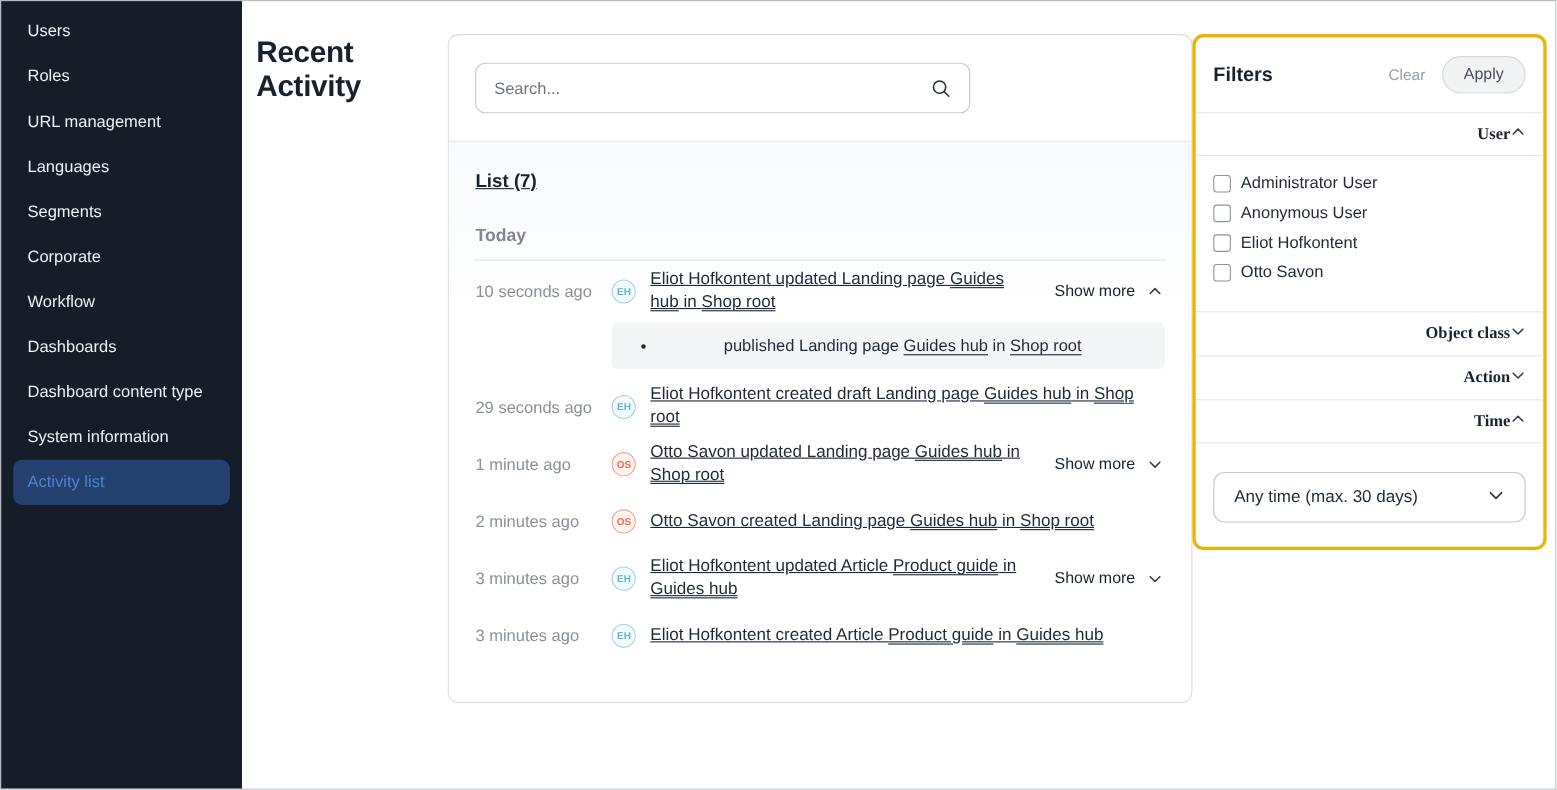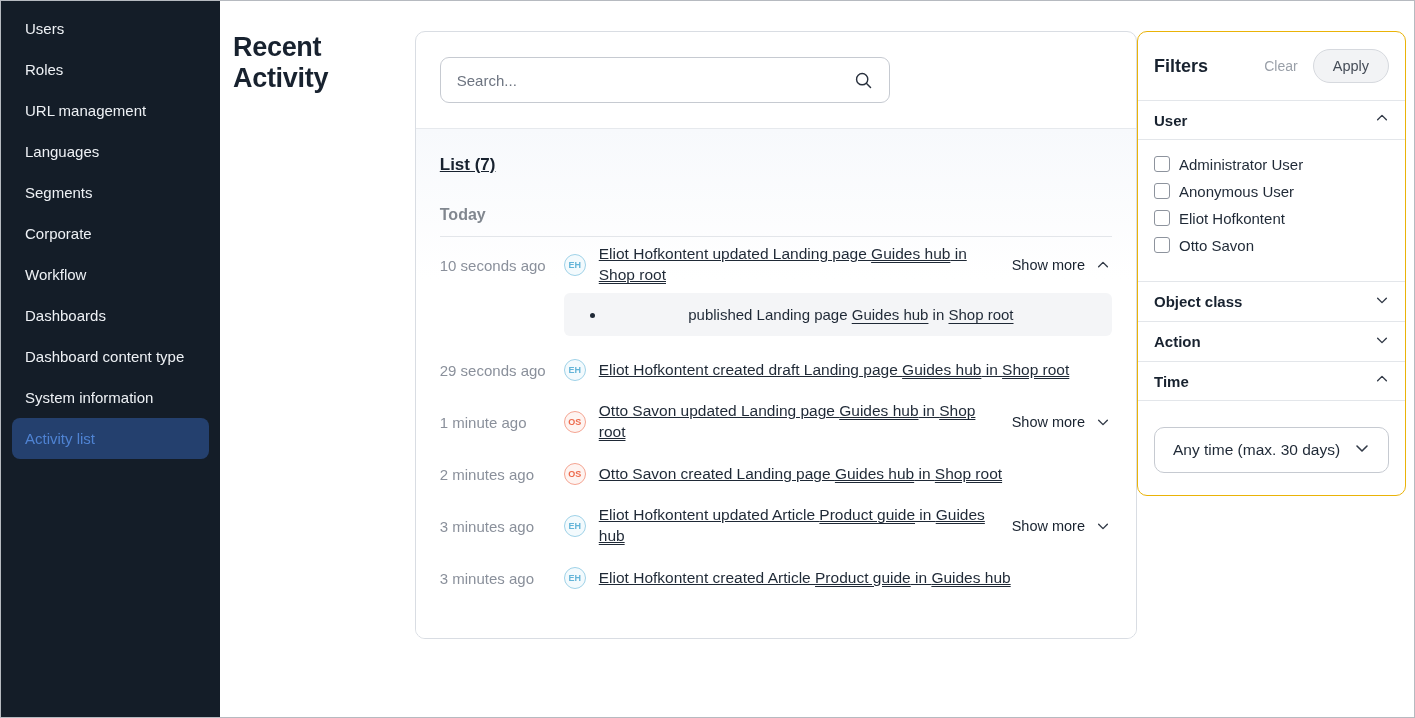--- a/index.html
+++ b/index.html
@@ -95,45 +95,45 @@
     margin: 2px 0 8px 124px;
     background: #f4f5f7; border-radius: 6px;
     padding: 13px 16px;
   }
   .detail-box ul { list-style: disc; padding-left: 26px; }
   .detail-box li { font-size: 15px; color: #1f2936; text-align: center; }
   .detail-box a { color: #1f2936; text-decoration: underline; text-underline-offset: 3px; cursor: pointer; }
 
   
   .filters-panel {
-    width: 269px; flex-shrink: 0;
-    border: 1px solid #eab308; border-radius: 10px;
+    width: 322px; flex-shrink: 0;
+    border: 3px solid #eab308; border-radius: 10px;
     background: #fff;
   }
   .filters-header { display: flex; align-items: center; padding: 17px 16px; }
   .filters-title { flex: 1; font-size: 18px; font-weight: 700; color: #18222f; }
   .clear-btn {
     background: none; border: none; cursor: pointer;
     color: #9aa0a9; font-size: 14px; margin-right: 15px;
     font-family: "Liberation Sans", sans-serif;
   }
   .apply-btn {
     background: #f2f3f5; border: 1px solid #d6d9de; border-radius: 17px;
     padding: 8px 19px; font-size: 14.5px; color: #454c57; cursor: pointer;
     font-family: "Liberation Sans", sans-serif;
   }
   .f-section { border-top: 1px solid #e3e6ea; }
   .f-header {
-    display: flex; align-items: center; justify-content: space-between;
-    padding: 0 16px; height: 39px; cursor: pointer;
+    display: flex; align-items: center; justify-content: flex-end;
+    padding: 0 16px; height: 39px; cursor: pointer; font-family: Liberation Serif, serif;
   }
   .f-header.expanded { border-bottom: 1px solid #e3e6ea; }
   .f-label { font-size: 15px; font-weight: 700; color: #18222f; }
   .f-body-user { padding: 11px 16px 22px; }
-  .cb-row { display: flex; gap: 9px; padding: 5px 0; cursor: pointer; }
+  .cb-row { display: flex; align-items: center; gap: 9px; padding: 5px 0; cursor: pointer; }
   .cb {
     width: 16px; height: 16px; flex-shrink: 0;
     border: 1px solid #8d939d; border-radius: 3px; background: #fff;
   }
   .cb-label { font-size: 15px; color: #1f2936; }
   .f-body-time { padding: 26px 16px 22px; }
   .time-select {
     height: 46px; border: 1px solid #c6cad1; border-radius: 10px;
     display: flex; align-items: center; justify-content: space-between;
     padding: 0 18px; cursor: pointer; background: #fff;

